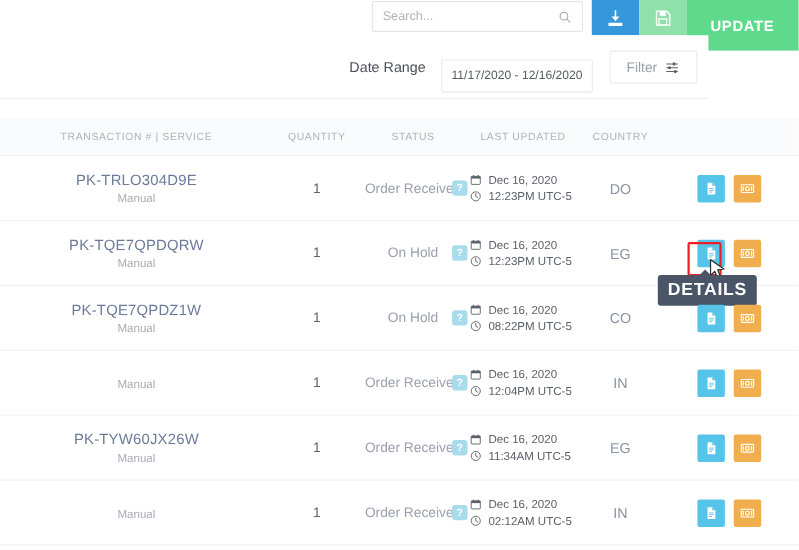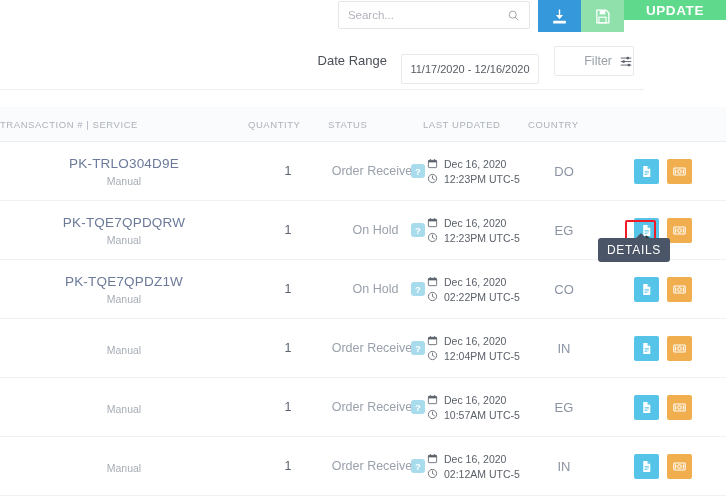--- a/index.html
+++ b/index.html
@@ -30,21 +30,21 @@
   .search-icon { width: 13px; height: 13px; flex: none; color: #9aa0a6; }
 
   .btn-sq {
     width: 43px; height: 32px; border: none; cursor: pointer;
     display: flex; align-items: center; justify-content: center;
   }
   .btn-download { background: #3498db; }
   .btn-save { background: #8fe0ab; }
   .btn-update {
     background: #5fd98c; border: none; cursor: pointer;
-    height: 20px; padding: 0 22px;
+    height: 46px; padding: 0 22px;
     color: #ffffff; font-size: 13.5px; font-weight: bold; letter-spacing: .6px;
     font-family: "Liberation Sans", sans-serif;
     display: flex; align-items: center; justify-content: center;
   }
   .btn-sq svg { width: 17px; height: 17px; fill: #ffffff; }
 
   
   .filterbar {
     position: absolute; left: 0; top: 32px; width: 644px; height: 58px;
     background: #ffffff; border-bottom: 1px solid #eceef0;
@@ -56,34 +56,34 @@
   }
   .date-range-box {
     width: 138px; height: 30px; border: 1px solid #e7e9ec; border-radius: 2px;
     display: flex; align-items: center; justify-content: center;
     font-size: 11px; color: #555b63; background: #fff; cursor: pointer;
     margin-right: 15px;
     margin-top: 16px;
   }
   .filter-box {
     width: 80px; height: 30px; border: 1px solid #e7e9ec; border-radius: 2px;
-    display: flex; align-items: center; justify-content: flex-end; gap: 7px;
+    display: flex; align-items: center; justify-content: center; gap: 7px;
     font-size: 12.5px; color: #9aa0a8; background: #fff; cursor: pointer;
   }
   .filter-box svg { width: 14px; height: 14px; stroke: #5b6069; fill: none; stroke-width: 1.6; }
 
   
   .thead {
     position: absolute; left: 0; top: 107px; width: 726px; height: 35px;
     background: #fafbfc; border-bottom: 1px solid #edeef0;
     display: flex; align-items: center;
   }
   .thead .th {
     font-size: 9.5px; letter-spacing: .55px; color: #adb2ba;
-    text-transform: uppercase; 
+    text-transform: uppercase; text-align: center;
   }
   .col-txn  { width: 248px; }
   .col-qty  { width: 80px; }
   .col-stat { width: 95px; }
   .col-upd  { width: 105px; }
   .col-ctry { width: 72px; }
   .col-act  { width: 126px; }
 
   .tbody { position: absolute; left: 0; top: 142px; width: 726px; }
   .trow {
@@ -122,23 +122,23 @@
   .act-payment { background: #f0ae4e; }
   .act-btn svg { width: 13px; height: 13px; fill: #ffffff; }
 
   
   .highlight-ring {
     position: absolute; left: 25px; top: 2px; width: 31px; height: 31px;
     border: 2px solid #ee1c24; border-radius: 2px; pointer-events: none;
   }
   .cursor-ico { position: absolute; left: 45px; top: 17px; width: 15px; height: 19px; pointer-events: none; }
   .tooltip {
-    position: absolute; left: -2px; top: 20px;
+    position: absolute; left: -2px; top: 32px;
     background: #4a5568; color: #ffffff; border-radius: 3px;
-    font-size: 12px; font-weight: normal; letter-spacing: .7px;
+    font-size: 16px; font-weight: bold; letter-spacing: .7px;
     padding: 5px 9px; white-space: nowrap;
   }
   .tooltip::before {
     content: ""; position: absolute; top: -5px; left: 38px;
     border-left: 5px solid transparent; border-right: 5px solid transparent;
     border-bottom: 5px solid #4a5568;
   }
 </style>
 </head>
 <body>
@@ -327,21 +327,21 @@
             <line x1="7.5" y1="2.5" x2="7.5" y2="6" stroke="#5a6069" stroke-width="2"></line>
             <line x1="16.5" y1="2.5" x2="16.5" y2="6" stroke="#5a6069" stroke-width="2"></line>
           </svg>
           <span>Dec 16, 2020</span>
         </span>
         <span class="upd-line">
           <svg viewBox="0 0 24 24">
             <circle cx="12" cy="12" r="9" fill="none" stroke="#5a6069" stroke-width="1.8"></circle>
             <path d="M12 6.5V12l4 2.5" fill="none" stroke="#5a6069" stroke-width="1.8" stroke-linecap="round"></path>
           </svg>
-          <span>02:22PM UTC-5</span>
+          <span>08:22PM UTC-5</span>
         </span>
       </div>
       <div class="cell col-ctry">
         <span class="ctry">CO</span>
       </div>
       <div class="act-cell">
         <button class="act-btn act-details">
           <svg viewBox="0 0 24 24">
             <path d="M6 2h8l5 5v15H6z"></path>
             <path d="M14 2v5h5" fill="#56c4e8"></path>
@@ -407,20 +407,21 @@
             <rect x="1.5" y="5.5" width="21" height="13" rx="1.5" fill="none" stroke="#ffffff" stroke-width="2"></rect>
             <circle cx="12" cy="12" r="3.2" fill="none" stroke="#ffffff" stroke-width="2"></circle>
             <line x1="5" y1="9" x2="5" y2="15" stroke="#ffffff" stroke-width="2" stroke-linecap="round"></line>
             <line x1="19" y1="9" x2="19" y2="15" stroke="#ffffff" stroke-width="2" stroke-linecap="round"></line>
           </svg>
         </button>
       </div>
     </div>
     <div class="trow">
       <div class="cell col-txn">
+        <span class="txn-id">PK-TYW60JX26W</span>
         <span class="txn-service">Manual</span>
       </div>
       <div class="cell col-qty">
         <span class="qty">1</span>
       </div>
       <div class="status-cell">
         <span class="status-text">Order Received</span>
         <span class="help-badge">?</span>
       </div>
       <div class="upd-cell">
@@ -431,21 +432,21 @@
             <line x1="7.5" y1="2.5" x2="7.5" y2="6" stroke="#5a6069" stroke-width="2"></line>
             <line x1="16.5" y1="2.5" x2="16.5" y2="6" stroke="#5a6069" stroke-width="2"></line>
           </svg>
           <span>Dec 16, 2020</span>
         </span>
         <span class="upd-line">
           <svg viewBox="0 0 24 24">
             <circle cx="12" cy="12" r="9" fill="none" stroke="#5a6069" stroke-width="1.8"></circle>
             <path d="M12 6.5V12l4 2.5" fill="none" stroke="#5a6069" stroke-width="1.8" stroke-linecap="round"></path>
           </svg>
-          <span>10:57AM UTC-5</span>
+          <span>11:34AM UTC-5</span>
         </span>
       </div>
       <div class="cell col-ctry">
         <span class="ctry">EG</span>
       </div>
       <div class="act-cell">
         <button class="act-btn act-details">
           <svg viewBox="0 0 24 24">
             <path d="M6 2h8l5 5v15H6z"></path>
             <path d="M14 2v5h5" fill="#56c4e8"></path>

